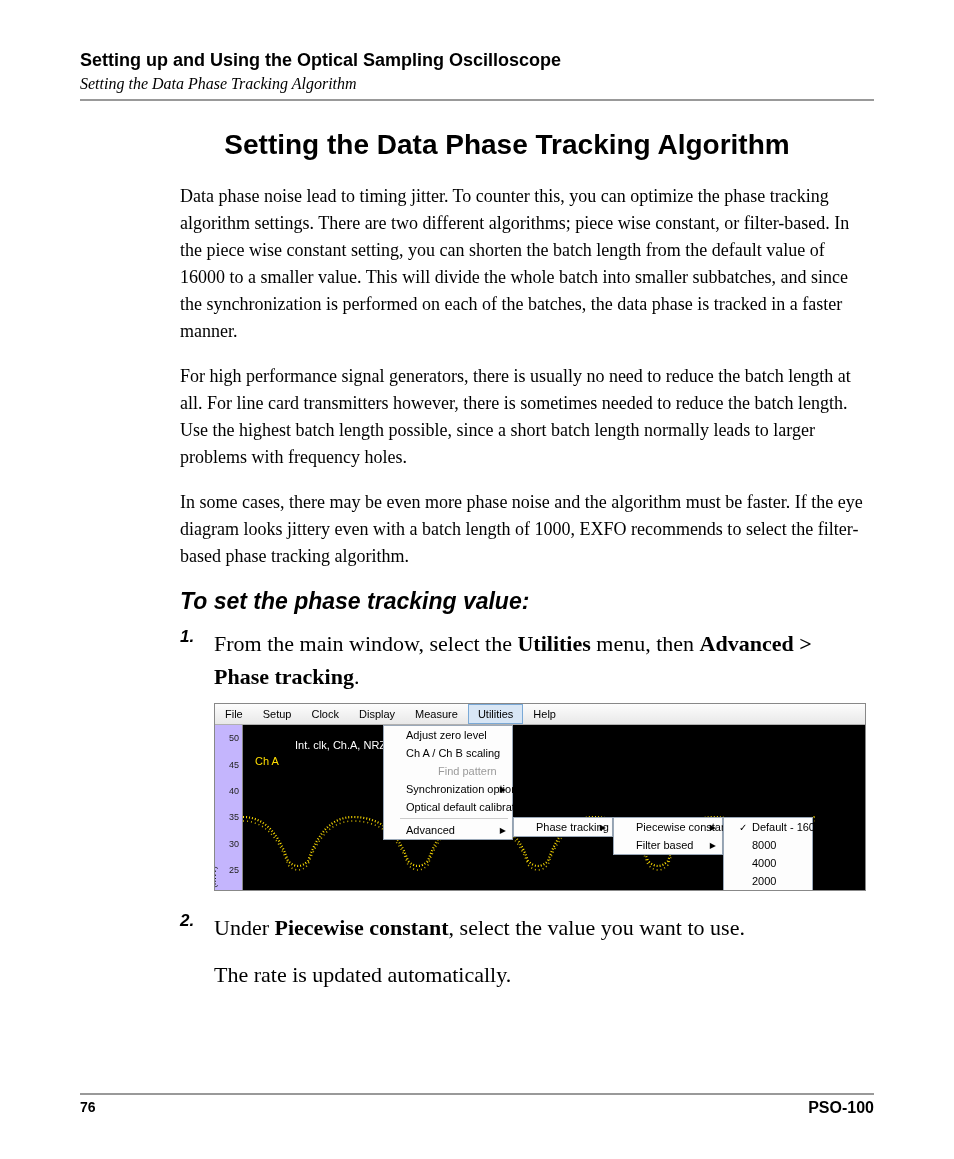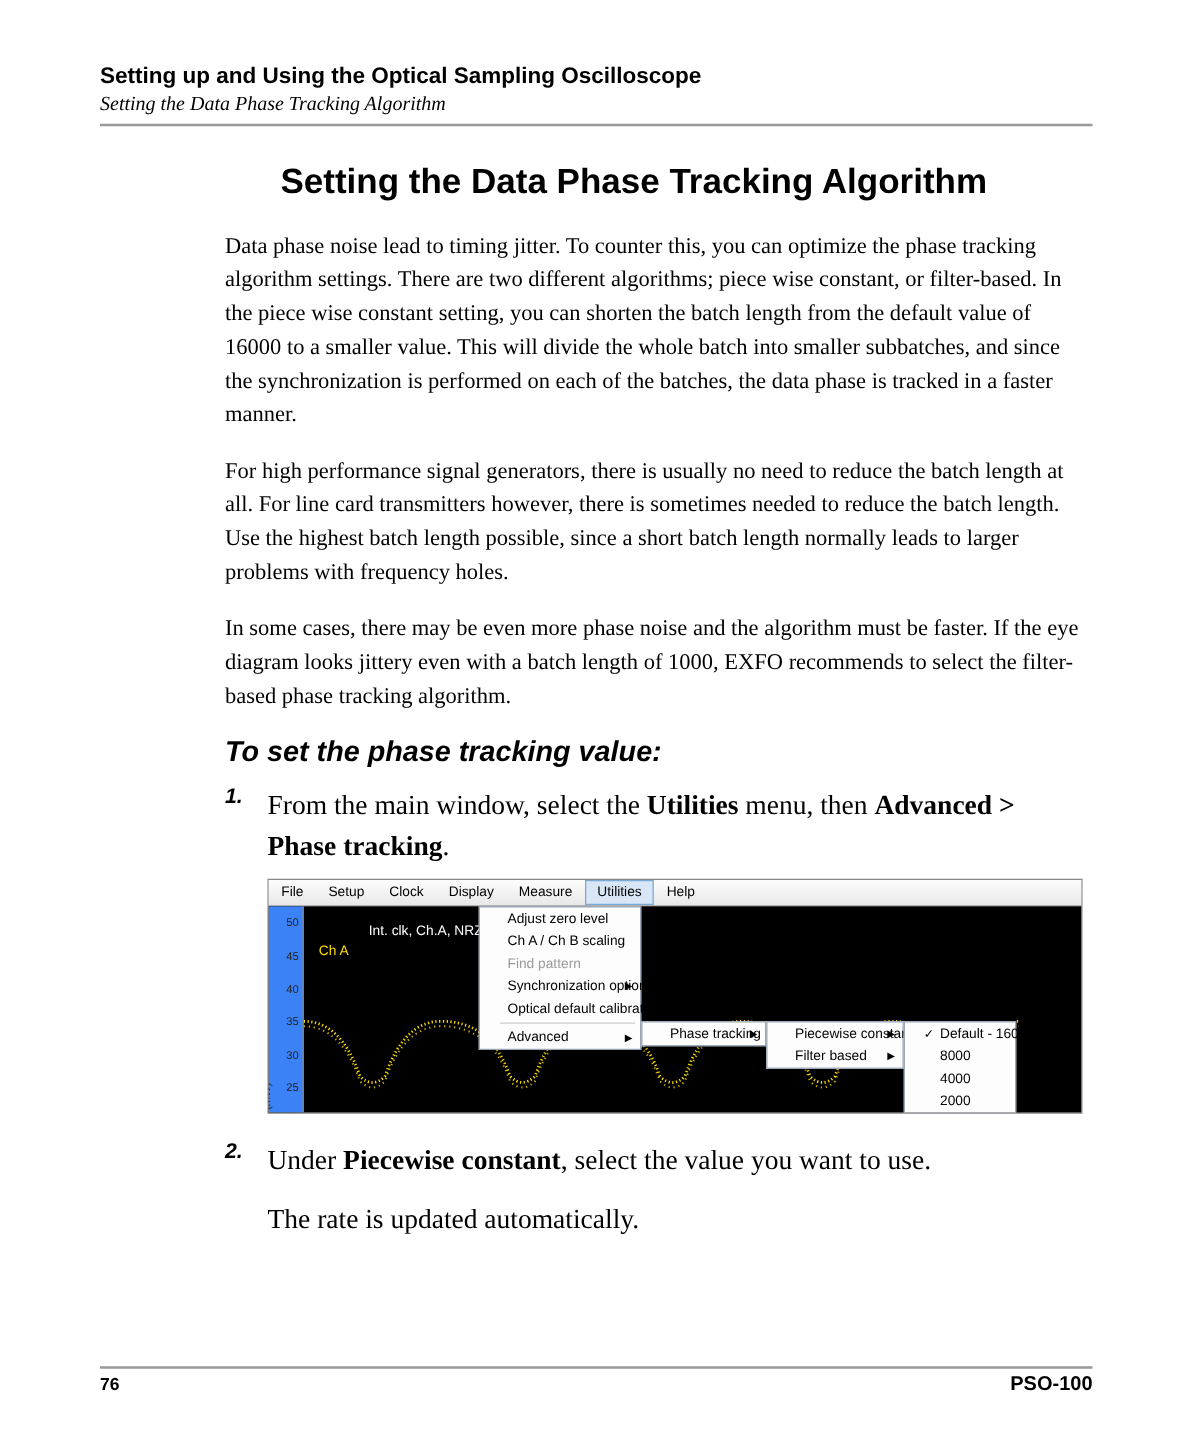--- a/index.html
+++ b/index.html
@@ -98,21 +98,21 @@
   .plot-area {
     position: relative;
     background: #000;
     height: 165px;
     overflow: hidden;
   }
   .yaxis {
     position: absolute;
     left: 0; top: 0; bottom: 0;
     width: 28px;
-    background: #3b82f6;
+    background: #c4b5fd;
     border-right: 1px solid #888;
   }
   .ytick {
     position: absolute;
     right: 3px;
     font-size: 9px;
     color: #222;
     transform: translateY(-50%);
   }
   .yunit {
@@ -146,21 +146,21 @@
     font-size: 11px;
     box-shadow: 2px 2px 4px rgba(0,0,0,0.3);
     padding-left: 12px;
   }
   .dropdown .di {
     padding: 3px 18px 3px 10px;
     white-space: nowrap;
     position: relative;
     cursor: default;
   }
-  .dropdown .di.disabled { color: #9a9a9a; }
+  .dropdown .di.disabled { color: #9a9a9a; margin-left: 32px; }
   .dropdown .di .arrow {
     position: absolute;
     right: 6px;
     top: 50%;
     transform: translateY(-50%);
     font-size: 8px;
   }
   .dropdown .di .check {
     position: absolute;
     left: 3px;

